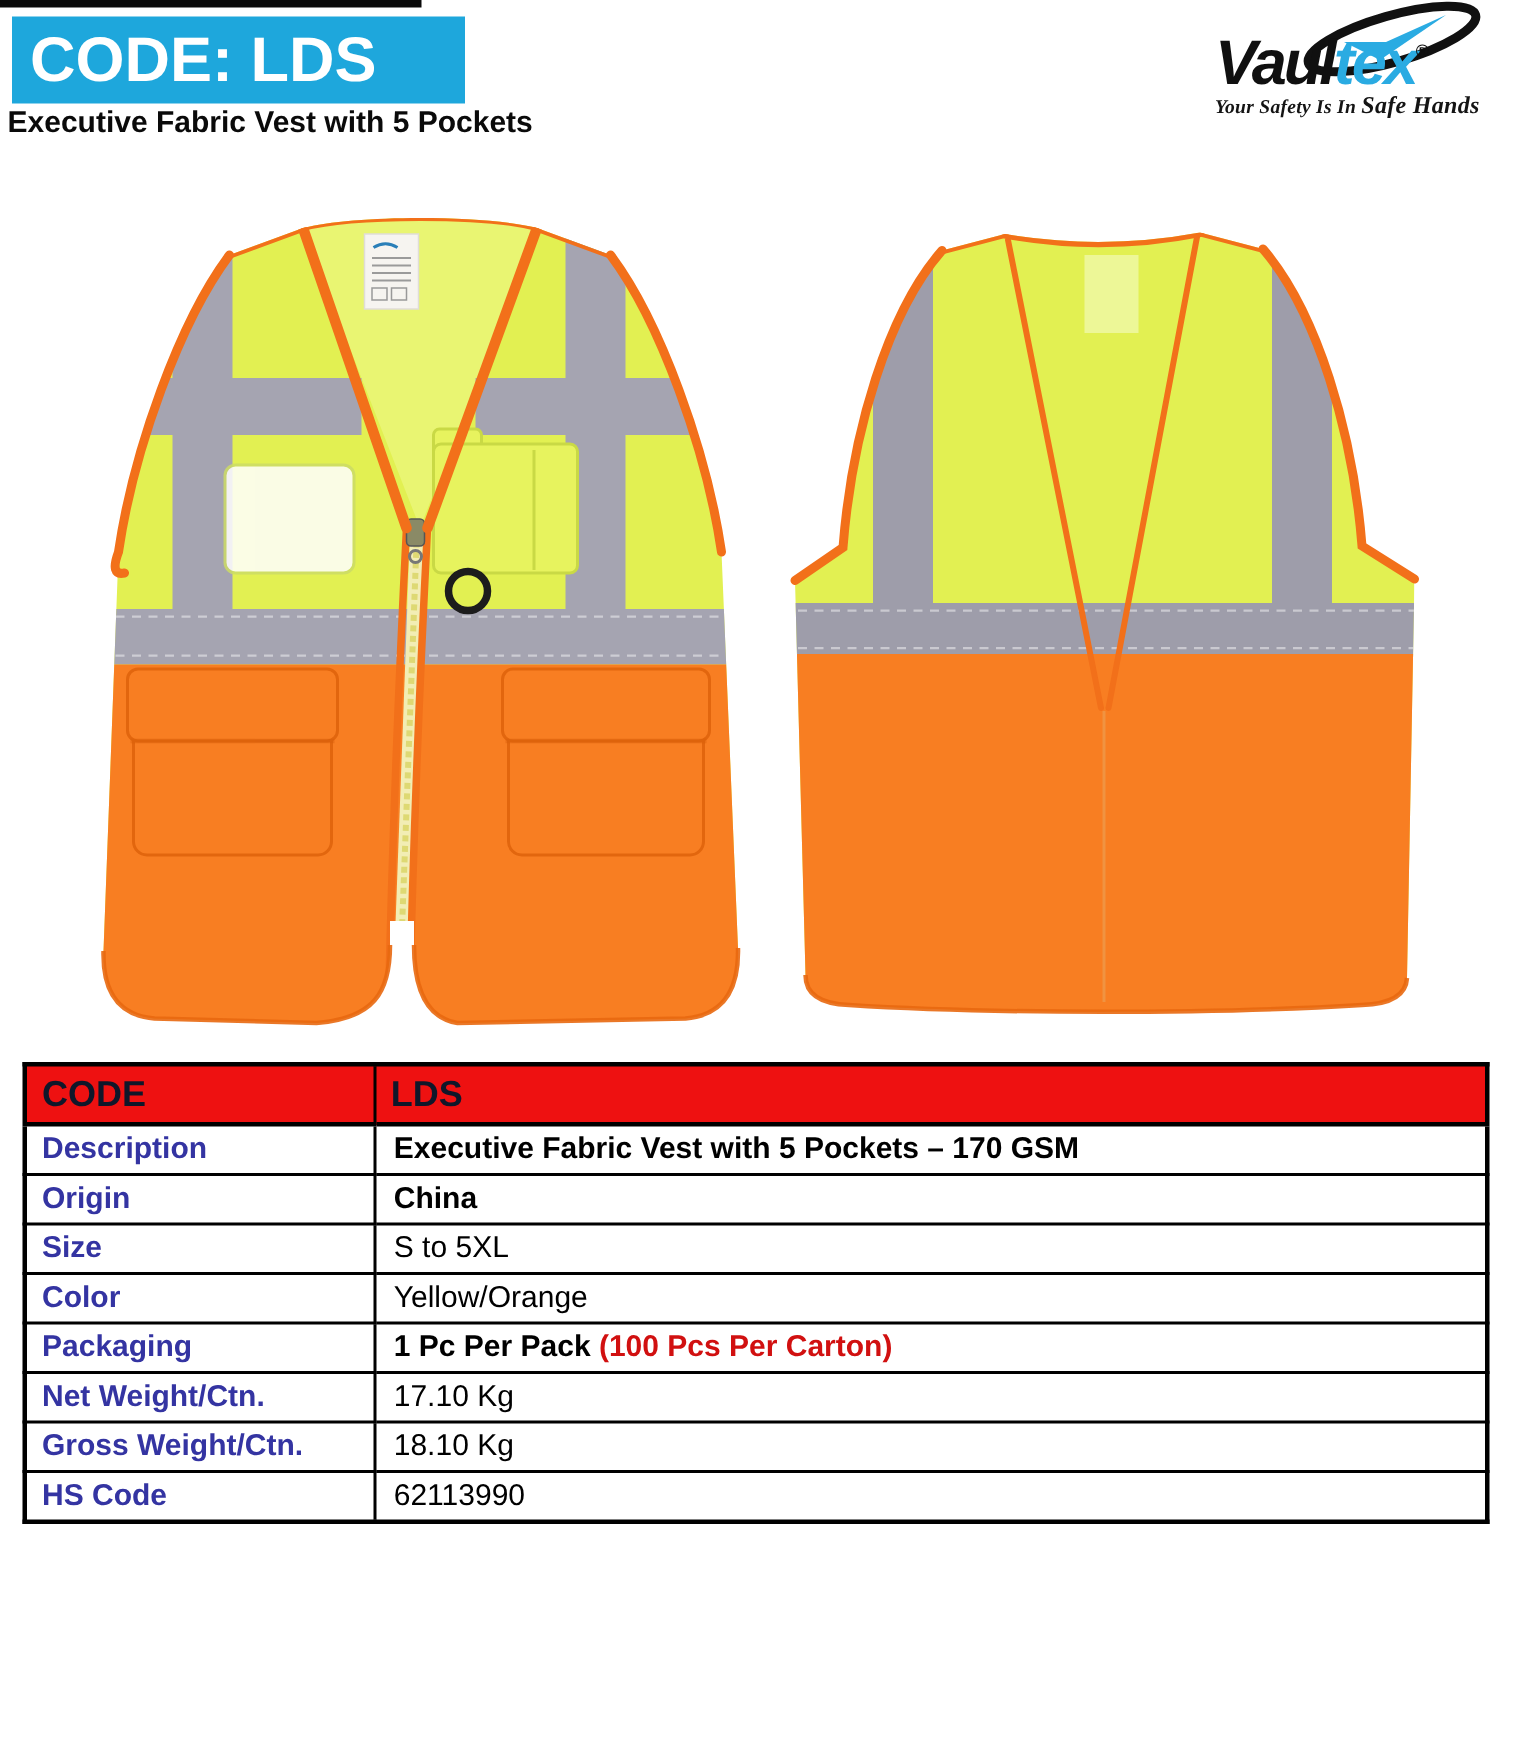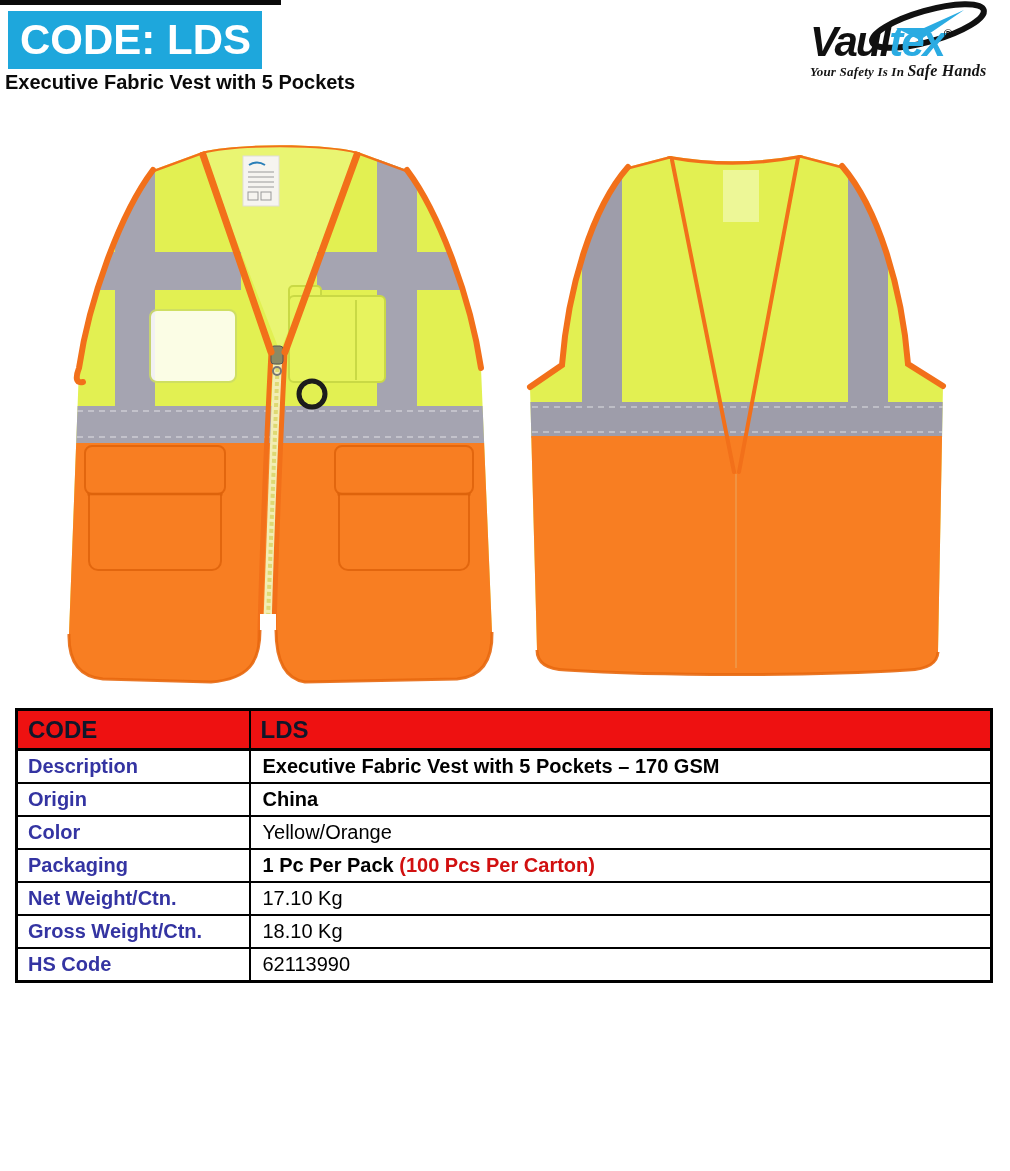--- a/index.html
+++ b/index.html
@@ -1,19 +1,19 @@
 <!DOCTYPE html>
 <html style="--accent_blue: #1ea7dc; --logo_blue: #2aabe2; --header_red: #ee1111; --label_blue: #3434a2; --value_red: #d11010; --vest_yellow: #e2f052; --vest_orange: #f87e22; --vest_piping: #f2701a; --stripe_gray: #a5a4b1; --zipper_pale: #f2edb4;"><head>
 <meta charset="utf-8">
 <style>
   html,body{margin:0;padding:0;background:#ffffff;}
   body{width:1010px;height:1171px;position:relative;font-family:"Liberation Sans",sans-serif;color:#000;overflow:hidden;}
 
   .top-bar{position:absolute;left:0;top:0;width:281px;height:5px;background:#0a0a0a;}
-  .code-badge{position:absolute;left:8px;top:11px;width:254px;height:58px;background:var(--accent_blue);
+  .code-badge{position:absolute;left:8px;top:11px;width:302px;height:58px;background:var(--accent_blue);
     color:#fff;font-weight:bold;font-size:42px;line-height:57px;padding-left:12px;box-sizing:border-box;
     letter-spacing:0px;}
   .subtitle{position:absolute;left:5px;top:71px;font-size:20px;font-weight:bold;color:#0a0a0a;}
 
   .logo{position:absolute;left:810px;top:2px;width:200px;height:82px;}
   .logo .swoosh{position:absolute;left:48px;top:-2px;}
   .logo .brand{position:absolute;left:0;top:16px;width:200px;font-weight:bold;font-style:italic;
     font-size:42px;letter-spacing:-2px;white-space:nowrap;}
   .logo .brand .b1{color:#101010;}
   .logo .brand .b2{color:var(--logo_blue);}
@@ -152,20 +152,24 @@
     </tr>
     <tr class="row">
       <td class="lbl">Description</td>
       <td class="bold">Executive Fabric Vest with 5 Pockets – 170 GSM</td>
     </tr>
     <tr class="row">
       <td class="lbl">Origin</td>
       <td class="bold">China</td>
     </tr>
     <tr class="row">
+      <td class="lbl">Size</td>
+      <td>S to 5XL</td>
+    </tr>
+    <tr class="row">
       <td class="lbl">Color</td>
       <td>Yellow/Orange</td>
     </tr>
     <tr class="row">
       <td class="lbl">Packaging</td>
       <td><span class="bold">1 Pc Per Pack </span><span class="redtxt">(100 Pcs Per Carton)</span></td>
     </tr>
     <tr class="row">
       <td class="lbl">Net Weight/Ctn.</td>
       <td>17.10 Kg</td>

